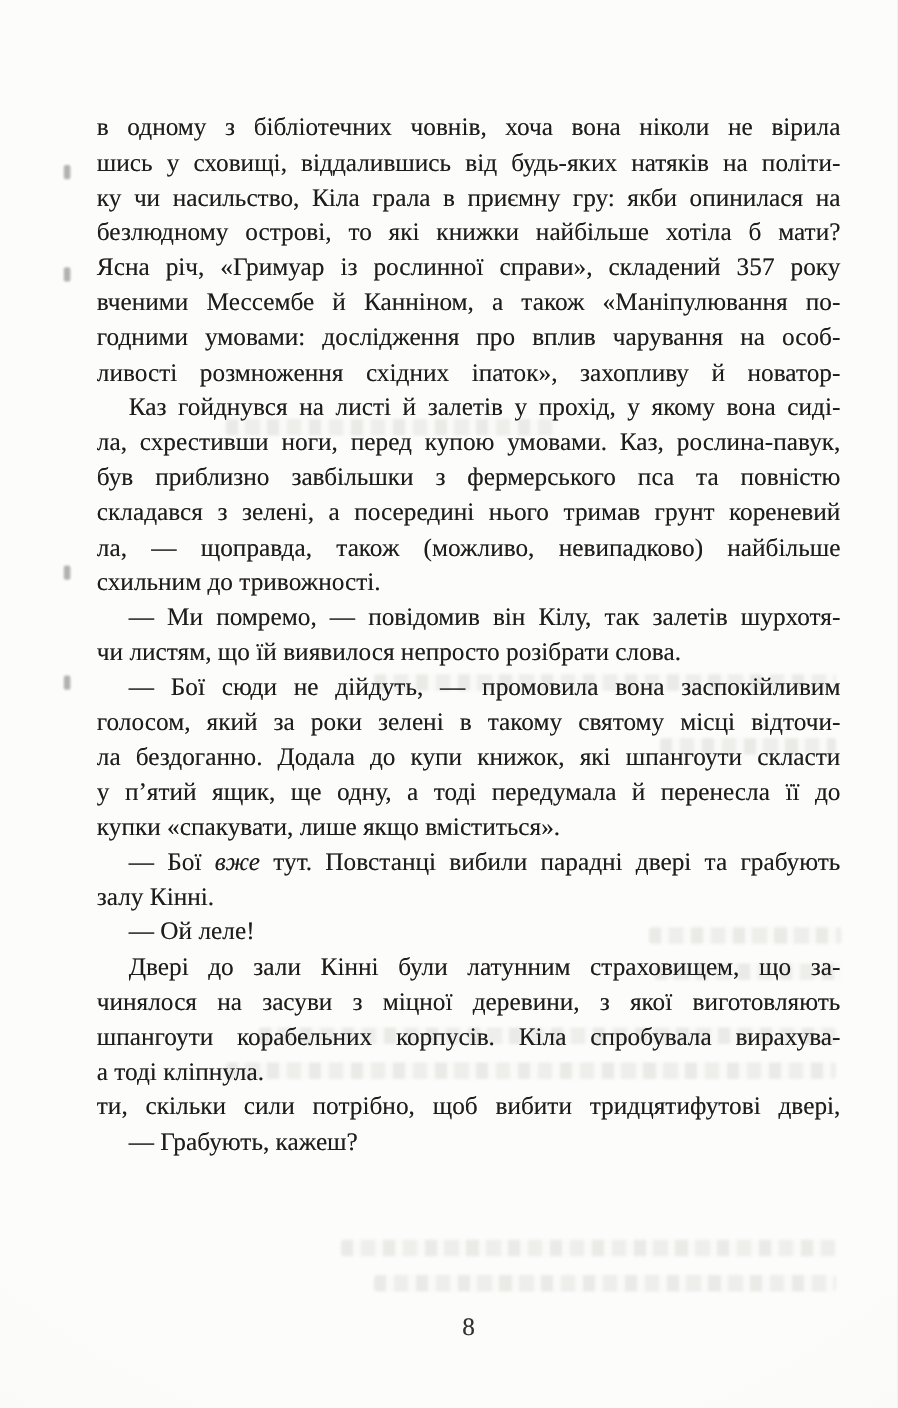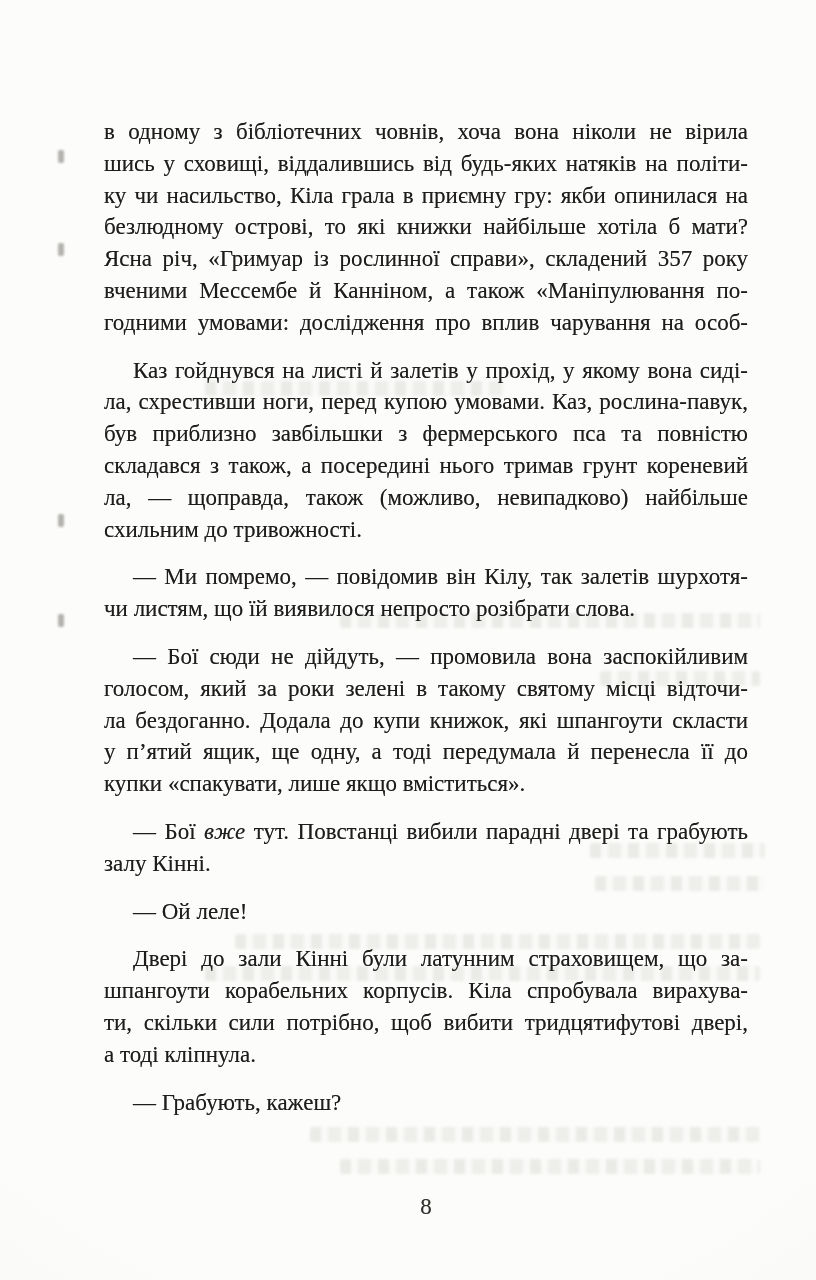--- a/index.html
+++ b/index.html
@@ -26,21 +26,21 @@
                 rgba(255,255,255,0) 62%,
                 rgba(205,203,194,0.16) 100%);
   }
   .text-block {
     position: absolute;
     left: 88px;
     top: 100px;
     width: 676px;
     z-index: 2;
   }
-  .para { margin: 16px; padding: 0; }
+  .para { margin: 0; padding: 0; }
   .line {
     font-size: 23px;
     line-height: 31.8px;
     height: 31.8px;
     color: var(--ink, #1e1d1b);
     text-align: justify;
     text-align-last: justify;
     text-shadow: 0 0 0.5px rgba(30,29,27,0.55);
     white-space: normal;
     overflow: visible;
@@ -107,26 +107,27 @@
 
   <main class="text-block">
       <div class="para">
         <div class="line">в одному з бібліотечних човнів, хоча вона ніколи не вірила</div>
         <div class="line">шись у сховищі, віддалившись від будь-яких натяків на політи-</div>
         <div class="line">ку чи насильство, Кіла грала в приємну гру: якби опинилася на</div>
         <div class="line">безлюдному острові, то які книжки найбільше хотіла б мати?</div>
         <div class="line">Ясна річ, «Гримуар із рослинної справи», складений 357 року</div>
         <div class="line">вченими Мессембе й Канніном, а також «Маніпулювання по-</div>
         <div class="line">годними умовами: дослідження про вплив чарування на особ-</div>
+        <div class="line">ливості розмноження східних іпаток», захопливу й новатор-</div>
       </div>
       <div class="para indent">
         <div class="line">Каз гойднувся на листі й залетів у прохід, у якому вона сиді-</div>
         <div class="line">ла, схрестивши ноги, перед купою умовами. Каз, рослина-павук,</div>
         <div class="line">був приблизно завбільшки з фермерського пса та повністю</div>
-        <div class="line">складався з також, а посередині нього тримав грунт кореневий</div>
+        <div class="line">складався з зелені, а посередині нього тримав грунт кореневий</div>
         <div class="line">ла, — щоправда, також (можливо, невипадково) найбільше</div>
         <div class="line last">схильним до тривожності.</div>
       </div>
       <div class="para indent">
         <div class="line">— Ми помремо, — повідомив він Кілу, так залетів шурхотя-</div>
         <div class="line last">чи листям, що їй виявилося непросто розібрати слова.</div>
       </div>
       <div class="para indent">
         <div class="line">— Бої сюди не дійдуть, — промовила вона заспокійливим</div>
         <div class="line">голосом, який за роки зелені в такому святому місці відточи-</div>
@@ -136,23 +137,24 @@
       </div>
       <div class="para indent">
         <div class="line"><span>— Бої </span><span class="em">вже</span><span> тут. Повстанці вибили парадні двері та грабують</span></div>
         <div class="line last">залу Кінні.</div>
       </div>
       <div class="para indent">
         <div class="line last">— Ой леле!</div>
       </div>
       <div class="para indent">
         <div class="line">Двері до зали Кінні були латунним страховищем, що за-</div>
+        <div class="line">чинялося на засуви з міцної деревини, з якої виготовляють</div>
         <div class="line">шпангоути корабельних корпусів. Кіла спробувала вирахува-</div>
+        <div class="line last">а тоді кліпнула.</div>
         <div class="line">ти, скільки сили потрібно, щоб вибити тридцятифутові двері,</div>
-        <div class="line last">а тоді кліпнула.</div>
       </div>
       <div class="para indent">
         <div class="line last">— Грабують, кажеш?</div>
       </div>
     </main>
 
   <div class="page-number">8</div>
 
 </div>
 

